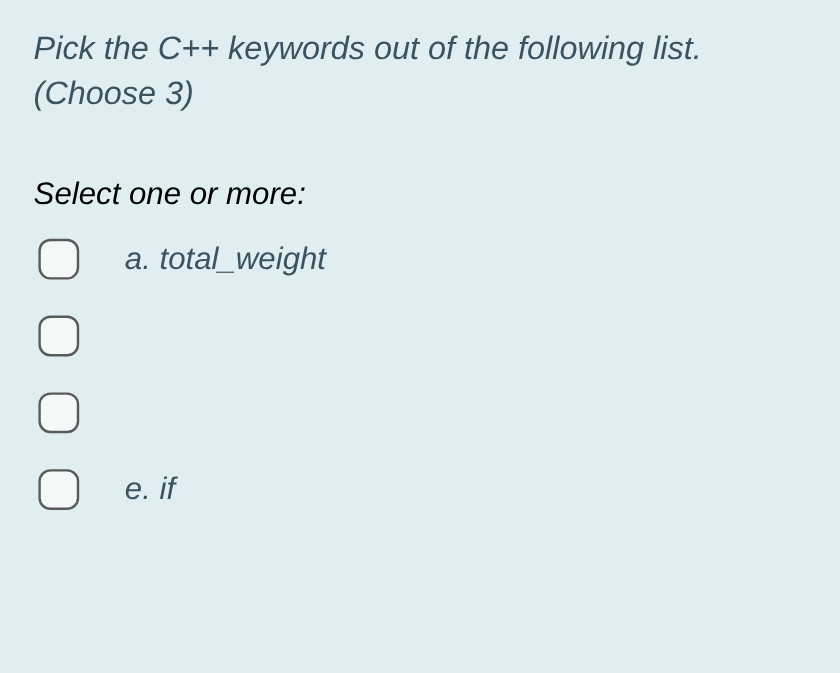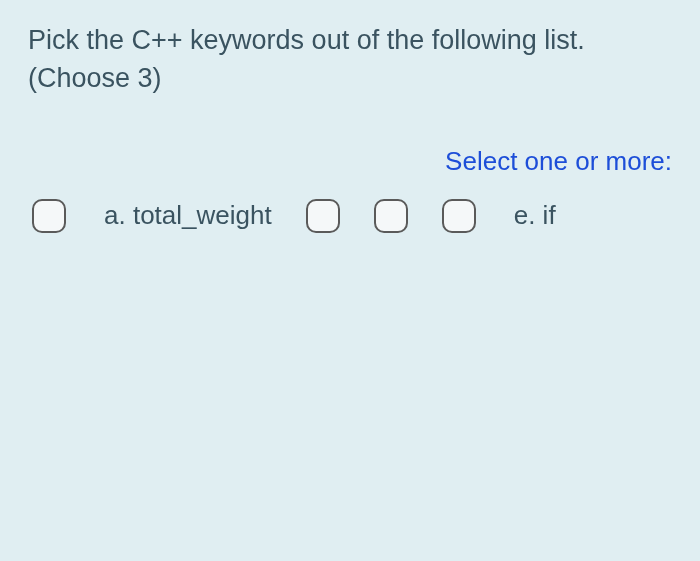--- a/index.html
+++ b/index.html
@@ -1,42 +1,42 @@
 <!DOCTYPE html>
 <html><head>
   <meta charset="utf-8">
   <style>
     * {
       margin: 0;
       padding: 0;
       box-sizing: border-box;
+      font-style: italic;
     }
     body {
       width: 700px;
       height: 561px;
       background-color: #e0eef2;
       font-family: -apple-system, BlinkMacSystemFont, "Segoe UI", Helvetica, Arial, sans-serif;
       padding: 22px 28px;
       color: #3a5360;
     }
     .question-text {
       font-size: 27px;
       line-height: 1.4;
       color: #3a5360;
       margin-bottom: 48px;
     }
     .instruction {
       font-size: 26px;
-      color: #1d4ed8;
+      color: #000000;
       margin-bottom: 22px;
-      text-align: right;
     }
     .options {
       display: flex;
-      flex-direction: row;
+      flex-direction: column;
       gap: 30px;
     }
     .option-row {
       display: flex;
       align-items: center;
       gap: 38px;
     }
     .checkbox {
       width: 34px;
       height: 34px;

